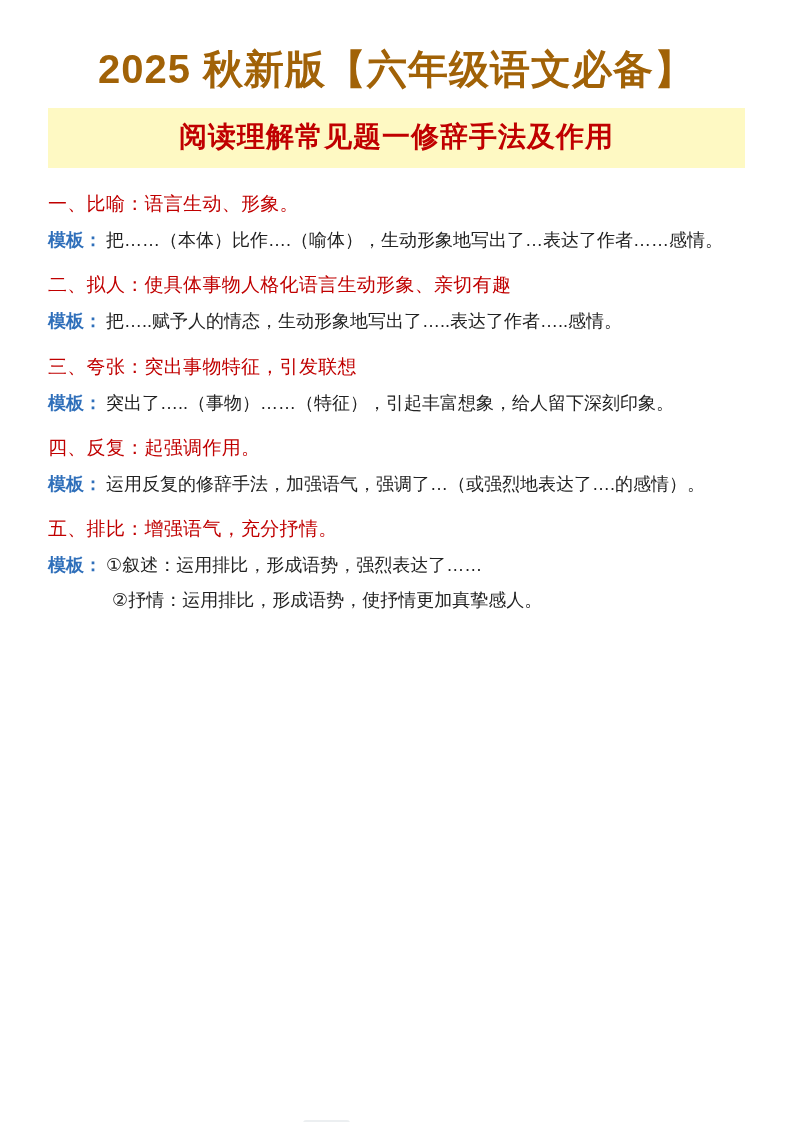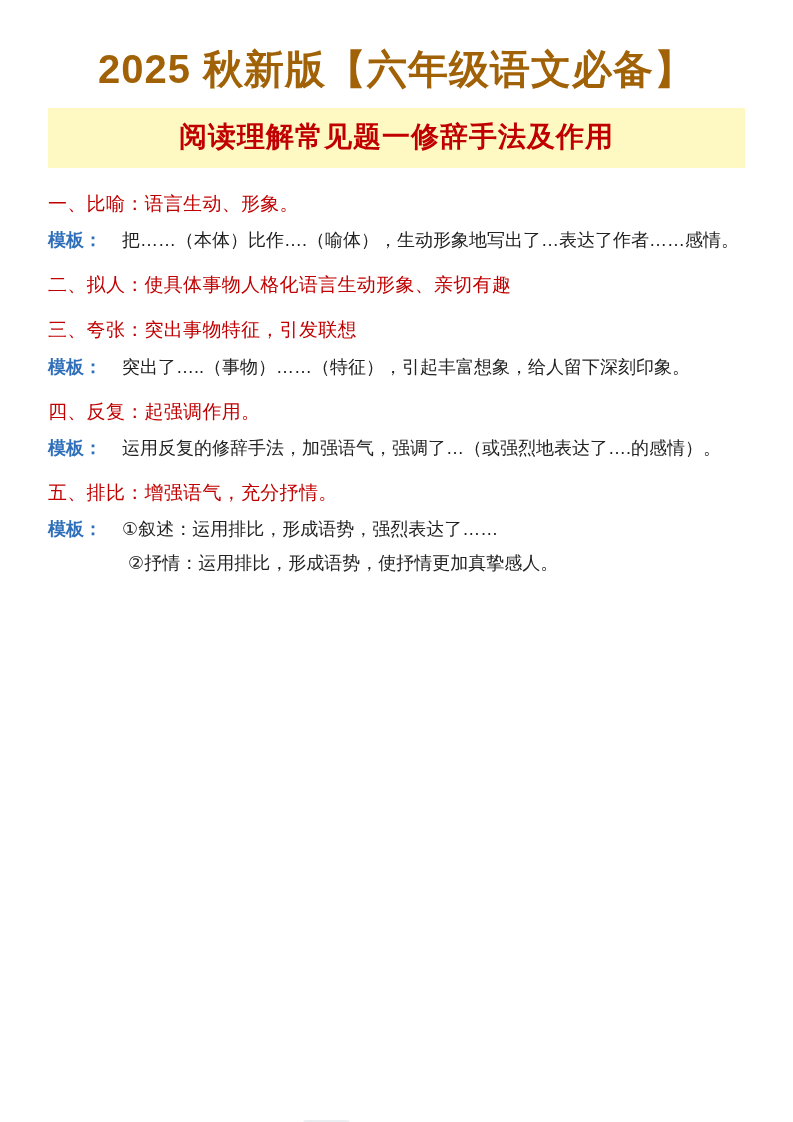--- a/index.html
+++ b/index.html
@@ -70,21 +70,20 @@
     font-weight: bold;
     margin-right: 4px;
   }
   .tpl .sub {
     display: block;
     padding-left: 64px;
     text-indent: 0;
   }
   .tpl .body {
     color: #222222;
-    margin-left: 16px;
   }
   .watermark {
     position: absolute;
     left: 0;
     right: 0;
     bottom: 28px;
     text-align: center;
     font-size: 14px;
     color: #9aa0a6;
   }
@@ -112,20 +111,23 @@
 
     <div class="item">
       <div class="head">一、比喻：语言生动、形象。</div>
       <p class="tpl">
         <span class="lbl">模板：</span><span class="body">把……（本体）比作….（喻体），生动形象地写出了…表达了作者……感情。</span>
       </p>
     </div>
 
     <div class="item">
       <div class="head">二、拟人：使具体事物人格化语言生动形象、亲切有趣</div>
+      <p class="tpl">
+        <span class="lbl">模板：</span><span class="body">把…..赋予人的情态，生动形象地写出了…..表达了作者…..感情。</span>
+      </p>
     </div>
 
     <div class="item">
       <div class="head">三、夸张：突出事物特征，引发联想</div>
       <p class="tpl">
         <span class="lbl">模板：</span><span class="body">突出了…..（事物）……（特征），引起丰富想象，给人留下深刻印象。</span>
       </p>
     </div>
 
     <div class="item">

